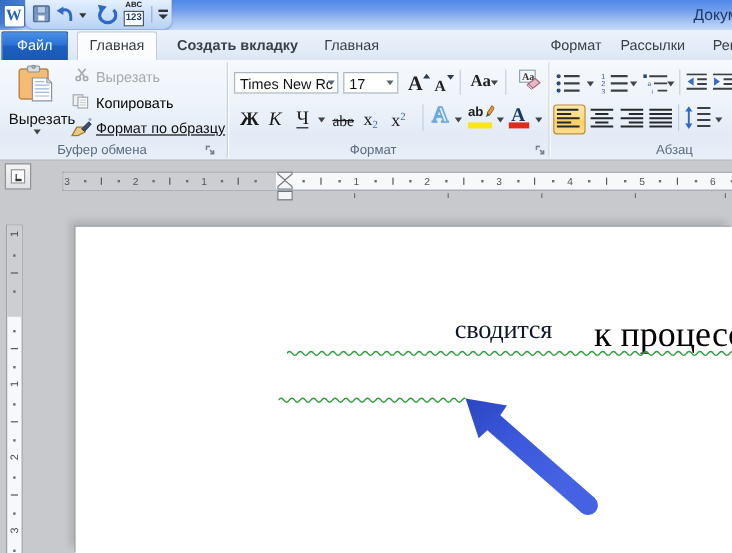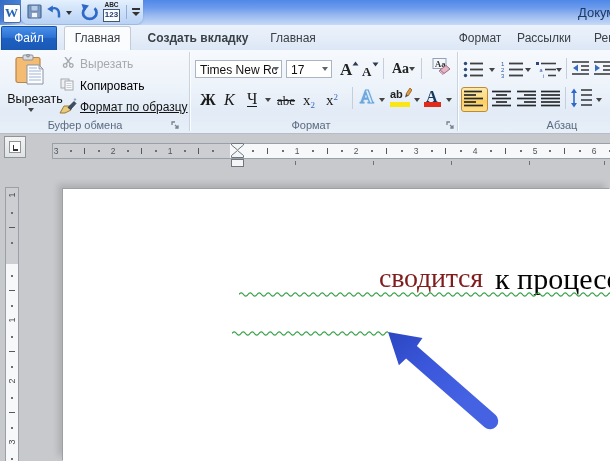--- a/index.html
+++ b/index.html
@@ -370,21 +370,21 @@
       <div class="abs" style="left:9px;top:217px;width:6px;height:1px;background:#55595e;"></div>
       <div class="abs" style="left:11px;top:232px;width:1.5px;height:1.5px;background:#6b6f74;"></div>
       <div class="abs" style="left:11px;top:263px;width:1.5px;height:1.5px;background:#6b6f74;"></div>
       <div class="abs" style="left:9px;top:278px;width:6px;height:1px;background:#55595e;"></div>
       <div class="abs" style="left:11px;top:293px;width:1.5px;height:1.5px;background:#6b6f74;"></div>
       <div class="abs" style="left:11px;top:324px;width:1.5px;height:1.5px;background:#6b6f74;"></div>
     </div>
 
   <div class="abs" id="page" style="left:63px;top:55px;width:547px;height:272px;background:#ffffff;box-shadow:-1px -1px 0 #9da0a3, -5px -5px 6px rgba(0,0,0,0.13);"></div>
 
-  <div class="tx" style="left:379px;top:127.5px;font-family:'Liberation Serif',serif;font-size:28px;color:#7f1d1d;letter-spacing:-0.25px;">сводится</div>
+  <div class="tx" style="left:379px;top:127.5px;font-family:'Liberation Serif',serif;font-size:22px;color:#0f172a;letter-spacing:-0.25px;">сводится</div>
   <div class="tx" style="left:495px;top:127.5px;font-family:'Liberation Serif',serif;font-size:30px;color:#040404;white-space:pre;">к процессу</div>
 
   <svg class="abs" style="left:239px;top:157px;" width="371" height="8" viewBox="0 0 371 8">
     <path id="wav1" d="M0 3.5 Q 2.25 0.2 4.5 3.5 Q 6.75 6.8 9 3.5 Q 11.25 0.2 13.5 3.5 Q 15.75 6.8 18 3.5 Q 20.25 0.2 22.5 3.5 Q 24.75 6.8 27 3.5 Q 29.25 0.2 31.5 3.5 Q 33.75 6.8 36 3.5 Q 38.25 0.2 40.5 3.5 Q 42.75 6.8 45 3.5 Q 47.25 0.2 49.5 3.5 Q 51.75 6.8 54 3.5 Q 56.25 0.2 58.5 3.5 Q 60.75 6.8 63 3.5 Q 65.25 0.2 67.5 3.5 Q 69.75 6.8 72 3.5 Q 74.25 0.2 76.5 3.5 Q 78.75 6.8 81 3.5 Q 83.25 0.2 85.5 3.5 Q 87.75 6.8 90 3.5 Q 92.25 0.2 94.5 3.5 Q 96.75 6.8 99 3.5 Q 101.25 0.2 103.5 3.5 Q 105.75 6.8 108 3.5 Q 110.25 0.2 112.5 3.5 Q 114.75 6.8 117 3.5 Q 119.25 0.2 121.5 3.5 Q 123.75 6.8 126 3.5 Q 128.25 0.2 130.5 3.5 Q 132.75 6.8 135 3.5 Q 137.25 0.2 139.5 3.5 Q 141.75 6.8 144 3.5 Q 146.25 0.2 148.5 3.5 Q 150.75 6.8 153 3.5 Q 155.25 0.2 157.5 3.5 Q 159.75 6.8 162 3.5 Q 164.25 0.2 166.5 3.5 Q 168.75 6.8 171 3.5 Q 173.25 0.2 175.5 3.5 Q 177.75 6.8 180 3.5 Q 182.25 0.2 184.5 3.5 Q 186.75 6.8 189 3.5 Q 191.25 0.2 193.5 3.5 Q 195.75 6.8 198 3.5 Q 200.25 0.2 202.5 3.5 Q 204.75 6.8 207 3.5 Q 209.25 0.2 211.5 3.5 Q 213.75 6.8 216 3.5 Q 218.25 0.2 220.5 3.5 Q 222.75 6.8 225 3.5 Q 227.25 0.2 229.5 3.5 Q 231.75 6.8 234 3.5 Q 236.25 0.2 238.5 3.5 Q 240.75 6.8 243 3.5 Q 245.25 0.2 247.5 3.5 Q 249.75 6.8 252 3.5 Q 254.25 0.2 256.5 3.5 Q 258.75 6.8 261 3.5 Q 263.25 0.2 265.5 3.5 Q 267.75 6.8 270 3.5 Q 272.25 0.2 274.5 3.5 Q 276.75 6.8 279 3.5 Q 281.25 0.2 283.5 3.5 Q 285.75 6.8 288 3.5 Q 290.25 0.2 292.5 3.5 Q 294.75 6.8 297 3.5 Q 299.25 0.2 301.5 3.5 Q 303.75 6.8 306 3.5 Q 308.25 0.2 310.5 3.5 Q 312.75 6.8 315 3.5 Q 317.25 0.2 319.5 3.5 Q 321.75 6.8 324 3.5 Q 326.25 0.2 328.5 3.5 Q 330.75 6.8 333 3.5 Q 335.25 0.2 337.5 3.5 Q 339.75 6.8 342 3.5 Q 344.25 0.2 346.5 3.5 Q 348.75 6.8 351 3.5 Q 353.25 0.2 355.5 3.5 Q 357.75 6.8 360 3.5 Q 362.25 0.2 364.5 3.5 Q 366.75 6.8 369 3.5 Q 371.25 0.2 373.5 3.5" fill="none" stroke="#2e9e40" stroke-width="1.2"></path>
   </svg>
   <svg class="abs" style="left:232px;top:196px;" width="156" height="8" viewBox="0 0 156 8">
     <path id="wav2" d="M0 3.5 Q 2.25 0.2 4.5 3.5 Q 6.75 6.8 9 3.5 Q 11.25 0.2 13.5 3.5 Q 15.75 6.8 18 3.5 Q 20.25 0.2 22.5 3.5 Q 24.75 6.8 27 3.5 Q 29.25 0.2 31.5 3.5 Q 33.75 6.8 36 3.5 Q 38.25 0.2 40.5 3.5 Q 42.75 6.8 45 3.5 Q 47.25 0.2 49.5 3.5 Q 51.75 6.8 54 3.5 Q 56.25 0.2 58.5 3.5 Q 60.75 6.8 63 3.5 Q 65.25 0.2 67.5 3.5 Q 69.75 6.8 72 3.5 Q 74.25 0.2 76.5 3.5 Q 78.75 6.8 81 3.5 Q 83.25 0.2 85.5 3.5 Q 87.75 6.8 90 3.5 Q 92.25 0.2 94.5 3.5 Q 96.75 6.8 99 3.5 Q 101.25 0.2 103.5 3.5 Q 105.75 6.8 108 3.5 Q 110.25 0.2 112.5 3.5 Q 114.75 6.8 117 3.5 Q 119.25 0.2 121.5 3.5 Q 123.75 6.8 126 3.5 Q 128.25 0.2 130.5 3.5 Q 132.75 6.8 135 3.5 Q 137.25 0.2 139.5 3.5 Q 141.75 6.8 144 3.5 Q 146.25 0.2 148.5 3.5 Q 150.75 6.8 153 3.5 Q 155.25 0.2 157.5 3.5" fill="none" stroke="#2e9e40" stroke-width="1.2"></path>
   </svg>
 
   <svg class="abs" style="left:360px;top:186px;" width="145" height="125" viewBox="0 0 145 125">

